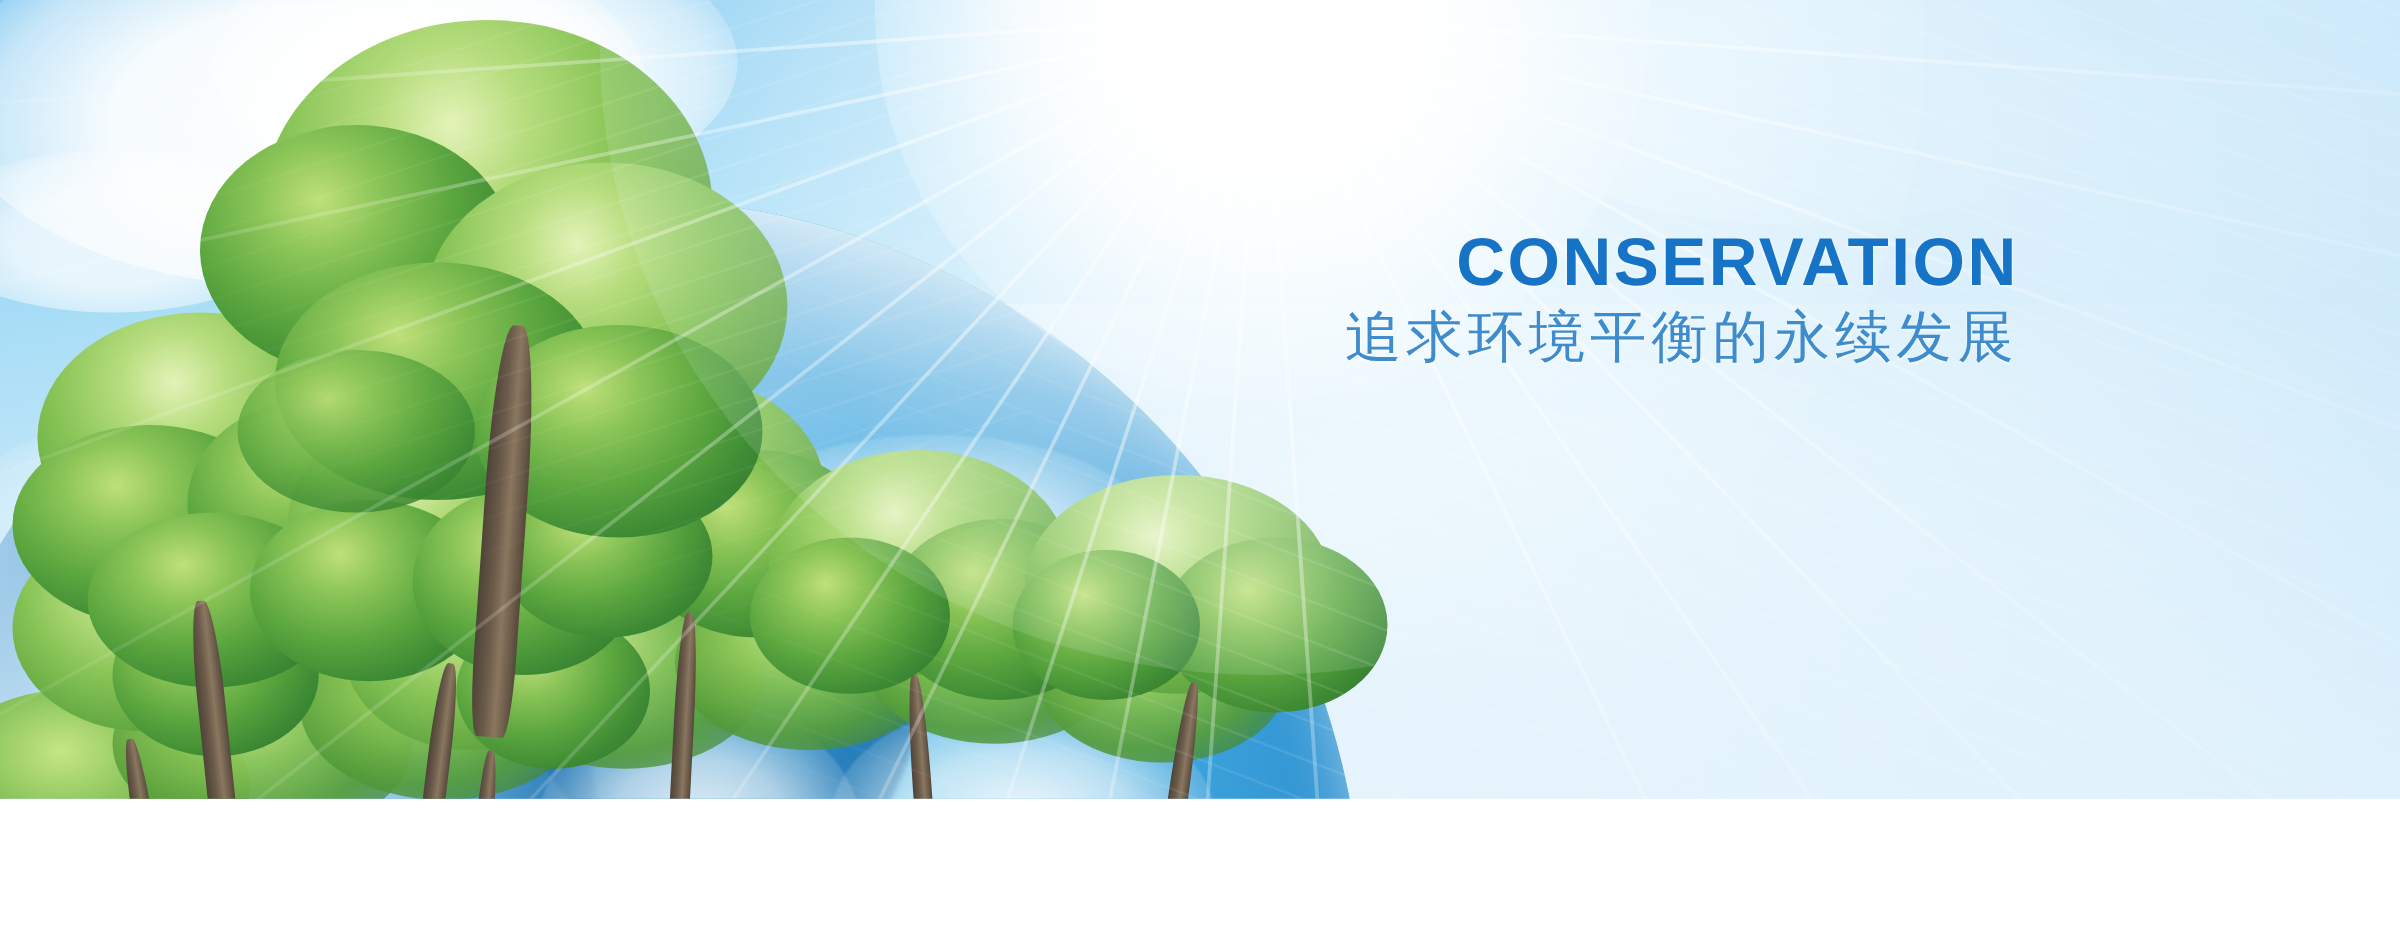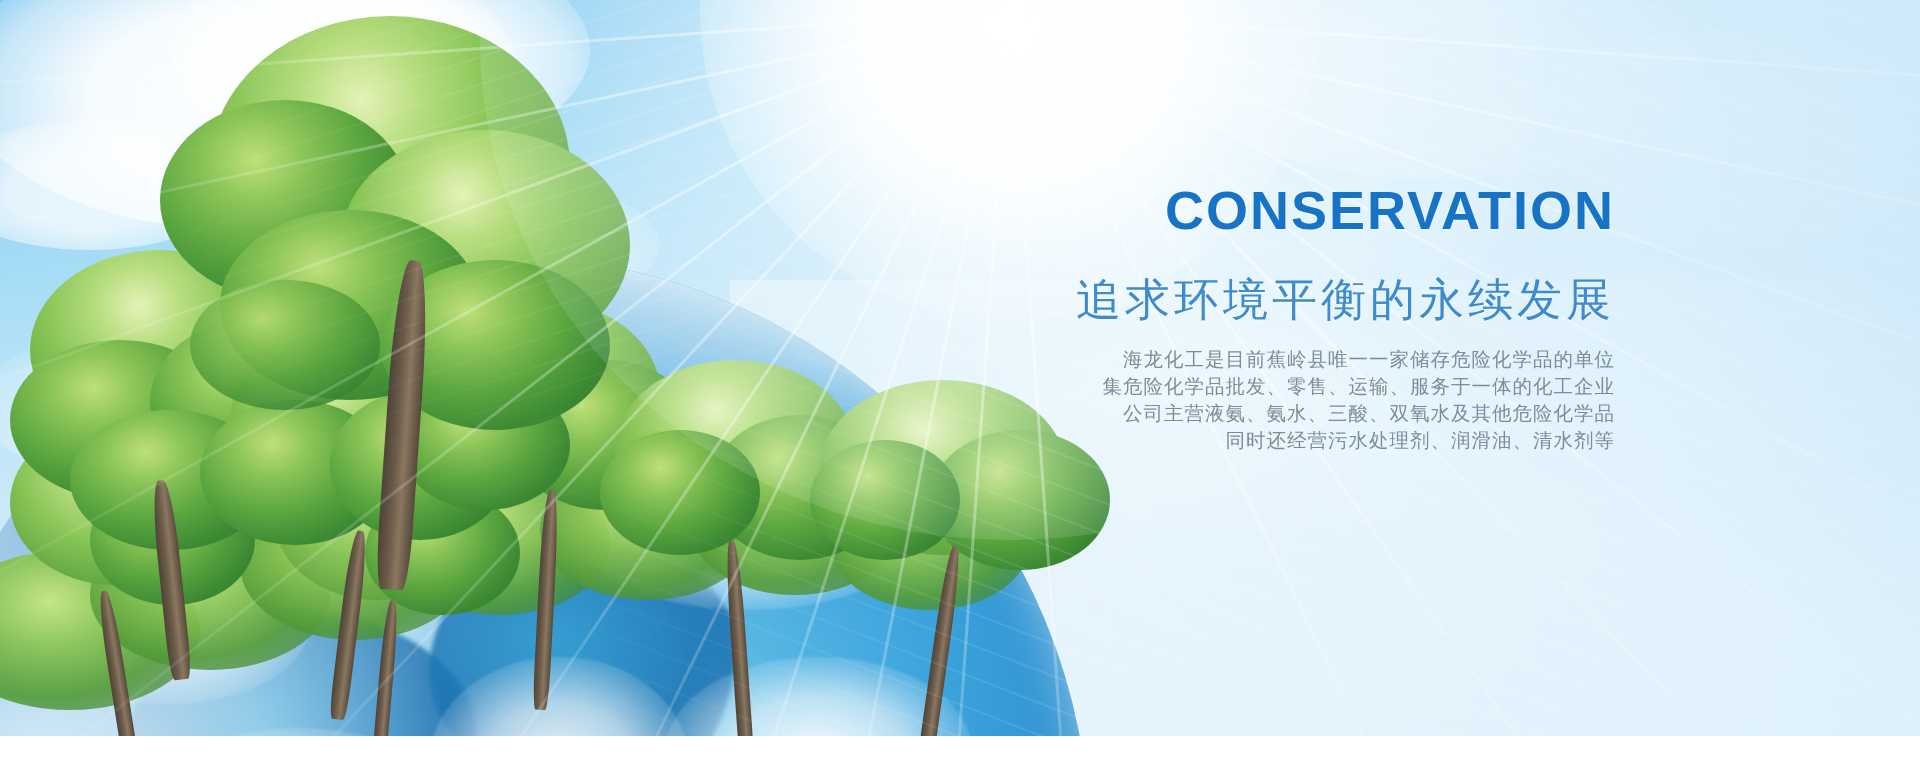--- a/index.html
+++ b/index.html
@@ -8,21 +8,21 @@
   html, body {
     width:1920px; height:760px;
     overflow:hidden;
     background:#ffffff;
     font-family:"Liberation Sans", "DejaVu Sans", sans-serif;
   }
 
   .banner{
     position:relative;
     width:1920px;
-    height:736px;
+    height:639px;
     overflow:hidden;
   }
 
   
   .sky{
     position:absolute; inset:0;
     background:
       linear-gradient(170deg,
         #7ec6f0 0%,
         #8fd0f3 12%,
@@ -315,21 +315,20 @@
   }
   .title-line{
     font-weight:bold;
     font-size:54px;
     line-height:64px;
     letter-spacing:2px;
     color:#1673c6;
     text-shadow:0 1px 3px rgba(255,255,255,0.75);
   }
   .headline-cn{
-    margin-top:30px;
     font-size:45px;
     line-height:56px;
     letter-spacing:4px;
     color:#3e8ccd;
     font-weight:400;
     text-shadow:0 1px 2px rgba(255,255,255,0.7);
   }
   .desc{
     margin-top:18px;
     font-size:19.5px;
@@ -480,22 +479,16 @@
   <div class="streaks"></div>
   <div class="streaks2"></div>
 
   <div class="text-panel">
 
     <div class="title-line">CONSERVATION</div>
 
 
     <div class="headline-cn">追求环境平衡的永续发展</div>
 
-    <div class="desc">
-      <div>海龙化工是目前蕉岭县唯一一家储存危险化学品的单位</div>
-      <div>集危险化学品批发、零售、运输、服务于一体的化工企业</div>
-      <div>公司主营液氨、氨水、三酸、双氧水及其他危险化学品</div>
-      <div>同时还经营污水处理剂、润滑油、清水剂等</div>
-    </div>
 
   </div>
 
 </div>
 
 </body></html>

